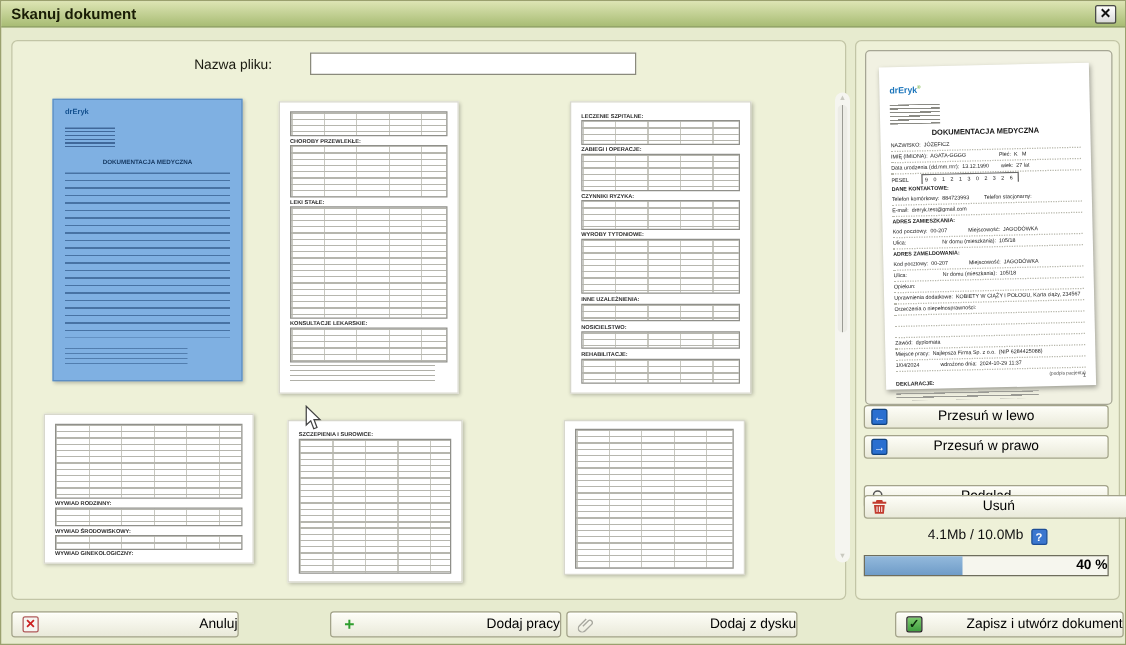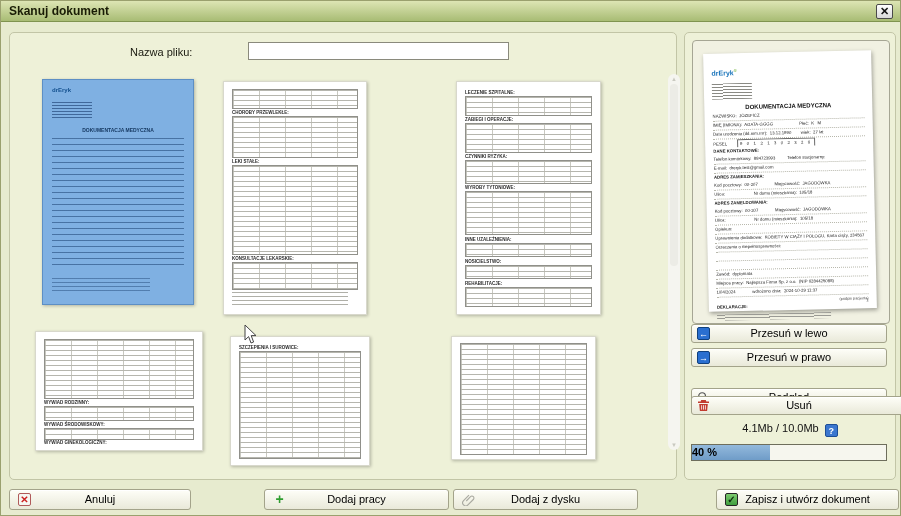--- a/index.html
+++ b/index.html
@@ -13,21 +13,21 @@
   .closebtn{position:absolute;right:7px;top:3px;width:17px;height:15px;padding:0;
     background:linear-gradient(#ffffff,#d9d9d9);border:1px solid #4a4a4a;border-radius:2px;
     font-size:11px;font-weight:bold;line-height:13px;text-align:center;color:#111;cursor:pointer;}
 
   
   .panel{position:absolute;background:#eef1d8;border:1px solid #c2c5a6;border-radius:5px;box-sizing:border-box;}
   .panel.left{left:8px;top:31px;width:668px;height:448px;}
   .panel.right{left:683px;top:31px;width:212px;height:448px;}
 
   
-  .fname-label{position:absolute;left:120px;top:13px;width:113px;text-align:left;font-size:11px;color:#1a1a10;}
+  .fname-label{position:absolute;left:120px;top:13px;width:113px;text-align:center;font-size:11px;color:#1a1a10;}
   .fname-input{position:absolute;left:238px;top:9px;width:253px;height:16px;border:1px solid #8a8a7c;
     background:#fff;font-size:11px;padding:0 3px;box-sizing:content-box;}
 
   
   .thumb{position:absolute;background:#fff;border:1px solid #d8d8cc;box-shadow:1px 1px 3px rgba(0,0,0,.25);cursor:pointer;}
   .thumb.sel{background:#7fb0e2;border:1px solid #5d8fc4;}
   .mhead{position:absolute;font-size:4.5px;font-weight:bold;color:#2a2a2a;white-space:nowrap;letter-spacing:0;}
   .mtable{position:absolute;border:1px solid #90908a;
     background:
       repeating-linear-gradient(to bottom,#b6b6ae 0 1px,transparent 1px 5px),
@@ -70,38 +70,38 @@
   .pfoot{margin-top:3px;width:75%;height:6px;
     background:repeating-linear-gradient(to bottom,#9a9a94 0 1px,transparent 1px 3px);}
   .pnum{position:absolute;right:8px;bottom:6px;font-size:4.3px;color:#333;}
 
   
   .btn{position:absolute;height:19px;background:linear-gradient(#fefef8,#e9e9d9);
     border:1px solid #a3a38a;border-radius:3px;box-shadow:inset 0 1px 0 #fff;cursor:pointer;box-sizing:border-box;}
   .btn .lbl{position:absolute;left:0;top:0;width:100%;text-align:center;line-height:17px;font-size:11px;color:#000;}
   .btn .ic{position:absolute;left:5px;top:2px;width:13px;height:13px;}
   .footbtn{top:488px;height:21px;}
-  .footbtn .lbl{line-height:19px;}
+  .footbtn .lbl{line-height:19px;text-align:right;}
   .footbtn .ic{top:3px;left:8px;}
 
   .sq-icon{display:inline-block;width:13px;height:13px;background:#2a6fd0;border:1px solid #11417e;border-radius:2px;
     color:#fff;font-size:9px;line-height:12px;text-align:center;font-weight:bold;box-sizing:border-box;}
   .cancel-icon{display:inline-block;width:13px;height:13px;background:#f6f6f2;border:1px solid #b05a5a;border-radius:2px;
     color:#cc1f1f;font-weight:bold;font-size:10px;line-height:12px;text-align:center;box-sizing:border-box;}
   .plus-icon{display:inline-block;width:13px;height:13px;color:#2f9e2f;font-weight:bold;font-size:14px;line-height:12px;text-align:center;}
   .check-icon{display:inline-block;width:13px;height:13px;background:linear-gradient(#7ecb6f,#3f9e3f);
     border:1px solid #242424;border-radius:2px;color:#0b2a0b;font-weight:bold;font-size:10px;line-height:12px;text-align:center;box-sizing:border-box;}
   .help-icon{display:inline-block;width:13px;height:13px;background:#3b77cf;border:1px solid #1d4e96;border-radius:2px;
     color:#fff;font-weight:bold;font-size:9px;line-height:12px;text-align:center;vertical-align:-2px;margin-left:6px;box-sizing:border-box;}
 
   
   .sizerow{position:absolute;left:0;top:389px;width:100%;text-align:center;font-size:11px;color:#111;}
   .progress{position:absolute;left:6px;top:411px;width:194px;height:15px;border:1px solid #6e6e5c;background:#f6f6ee;box-sizing:content-box;}
   .progress-fill{position:absolute;left:0;top:0;height:100%;background:linear-gradient(#93b9dc,#6f9cc8);}
-  .progress-label{position:absolute;left:0;top:0;width:100%;text-align:left;font-size:11px;font-weight:bold;line-height:15px;color:#000;}
+  .progress-label{position:absolute;left:0;top:0;width:100%;text-align:right;font-size:11px;font-weight:bold;line-height:15px;color:#000;}
 
   .cursor{position:absolute;left:243px;top:323px;width:14px;height:21px;pointer-events:none;}
 </style>
 </head>
 <body>
 
 <div id="screen">
 
   <div class="titlebar">
     <span class="title">Skanuj dokument</span>

